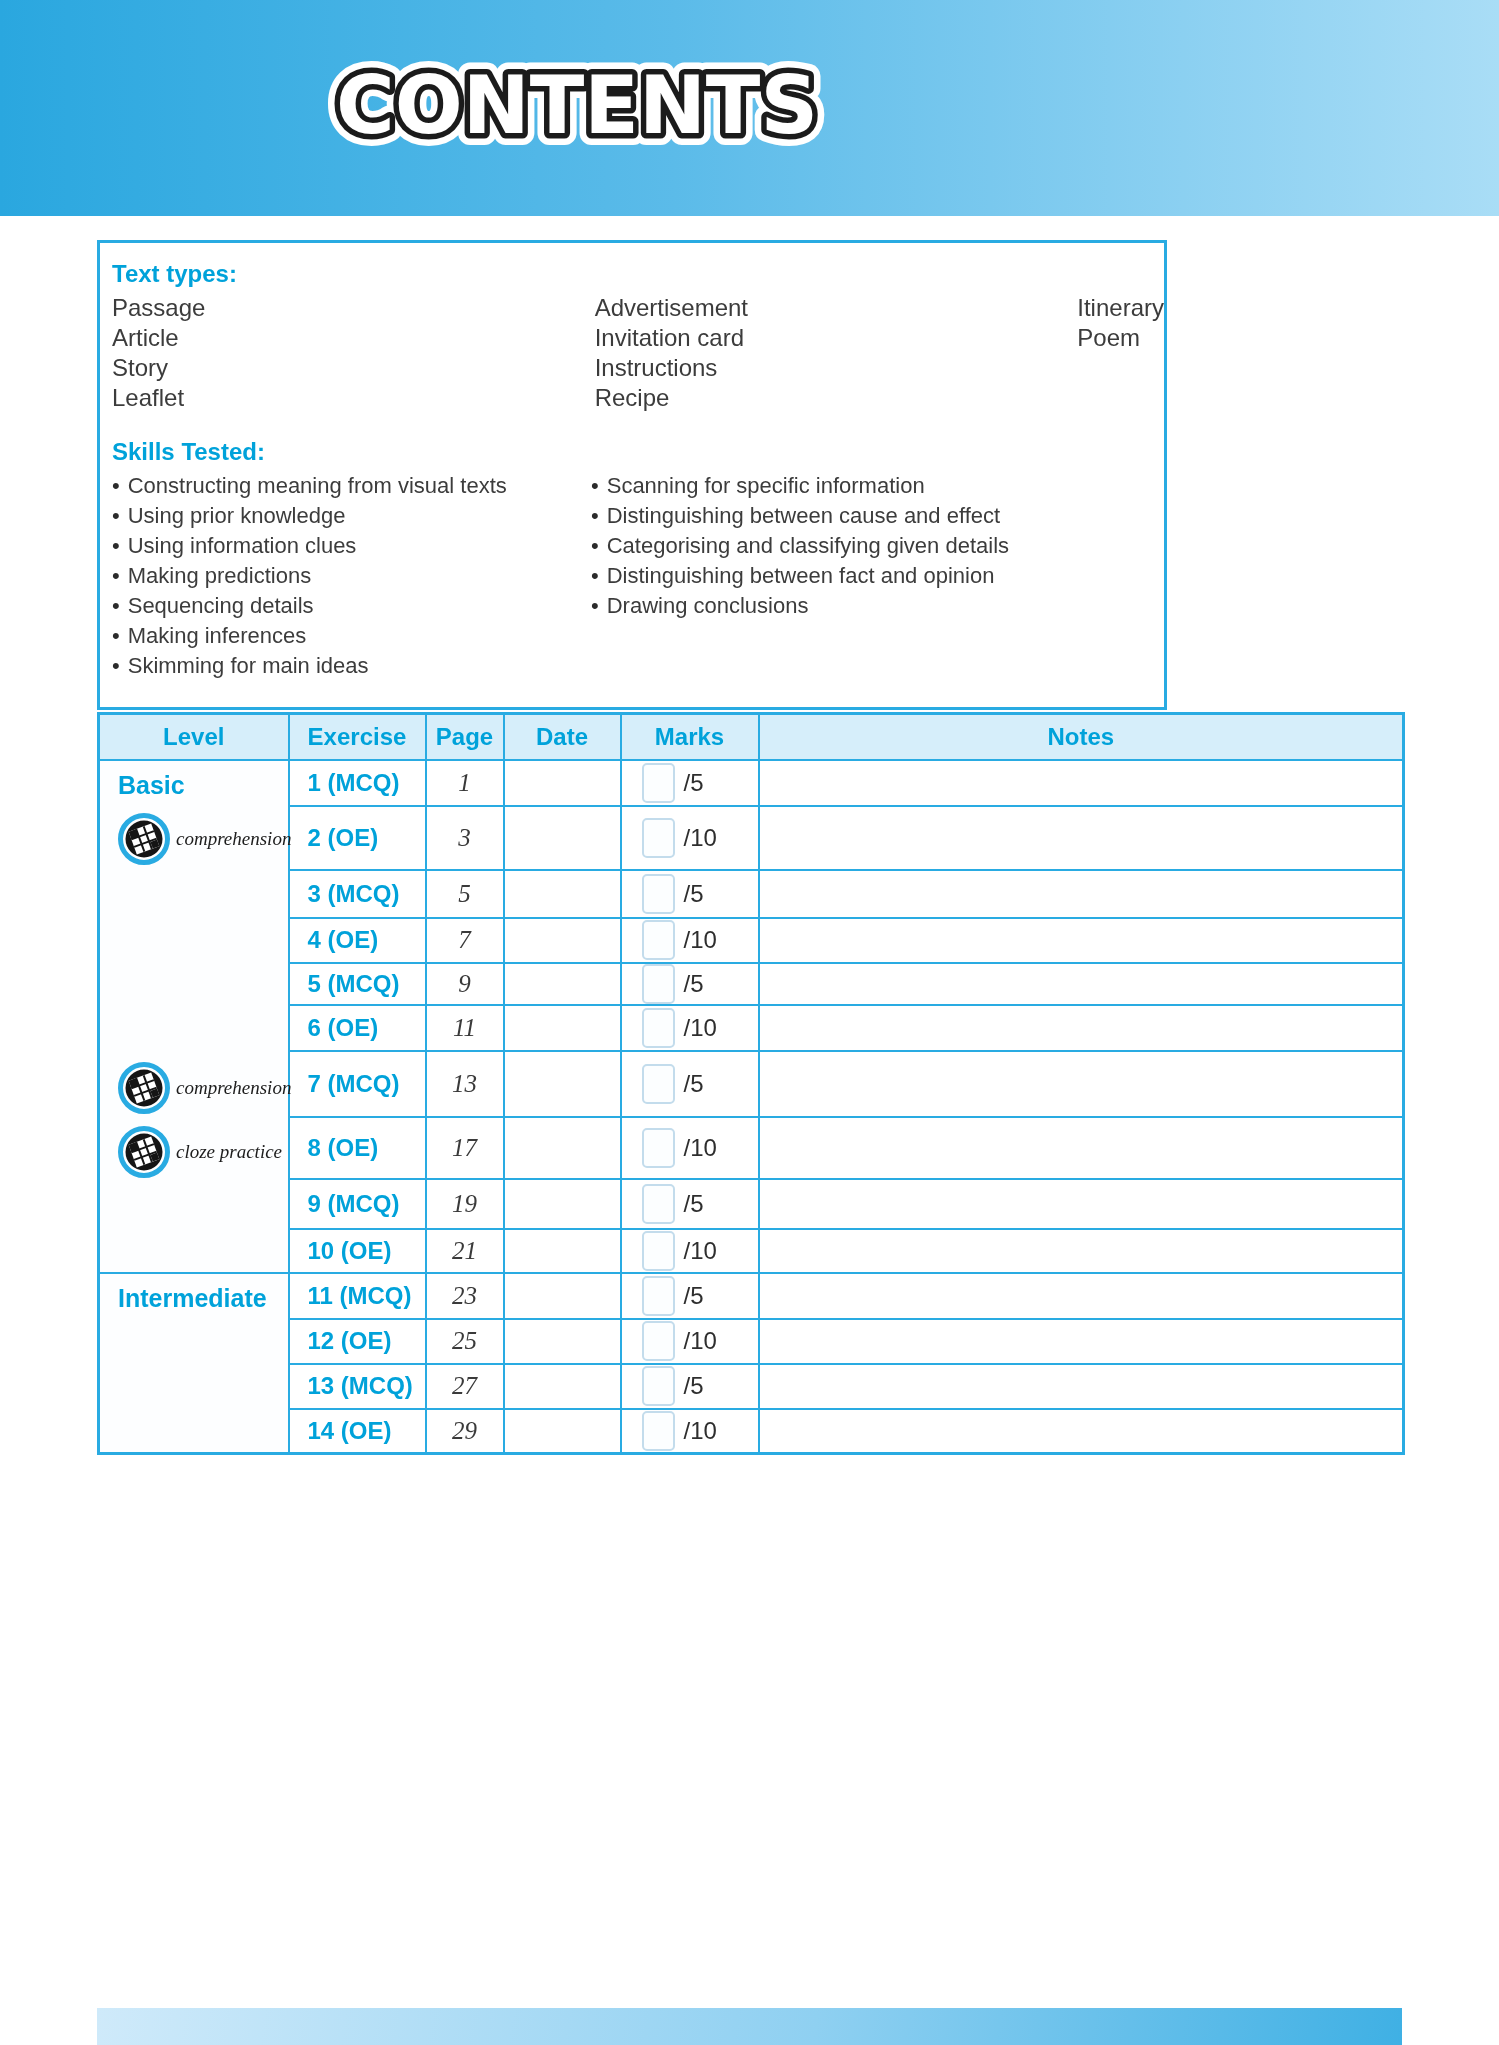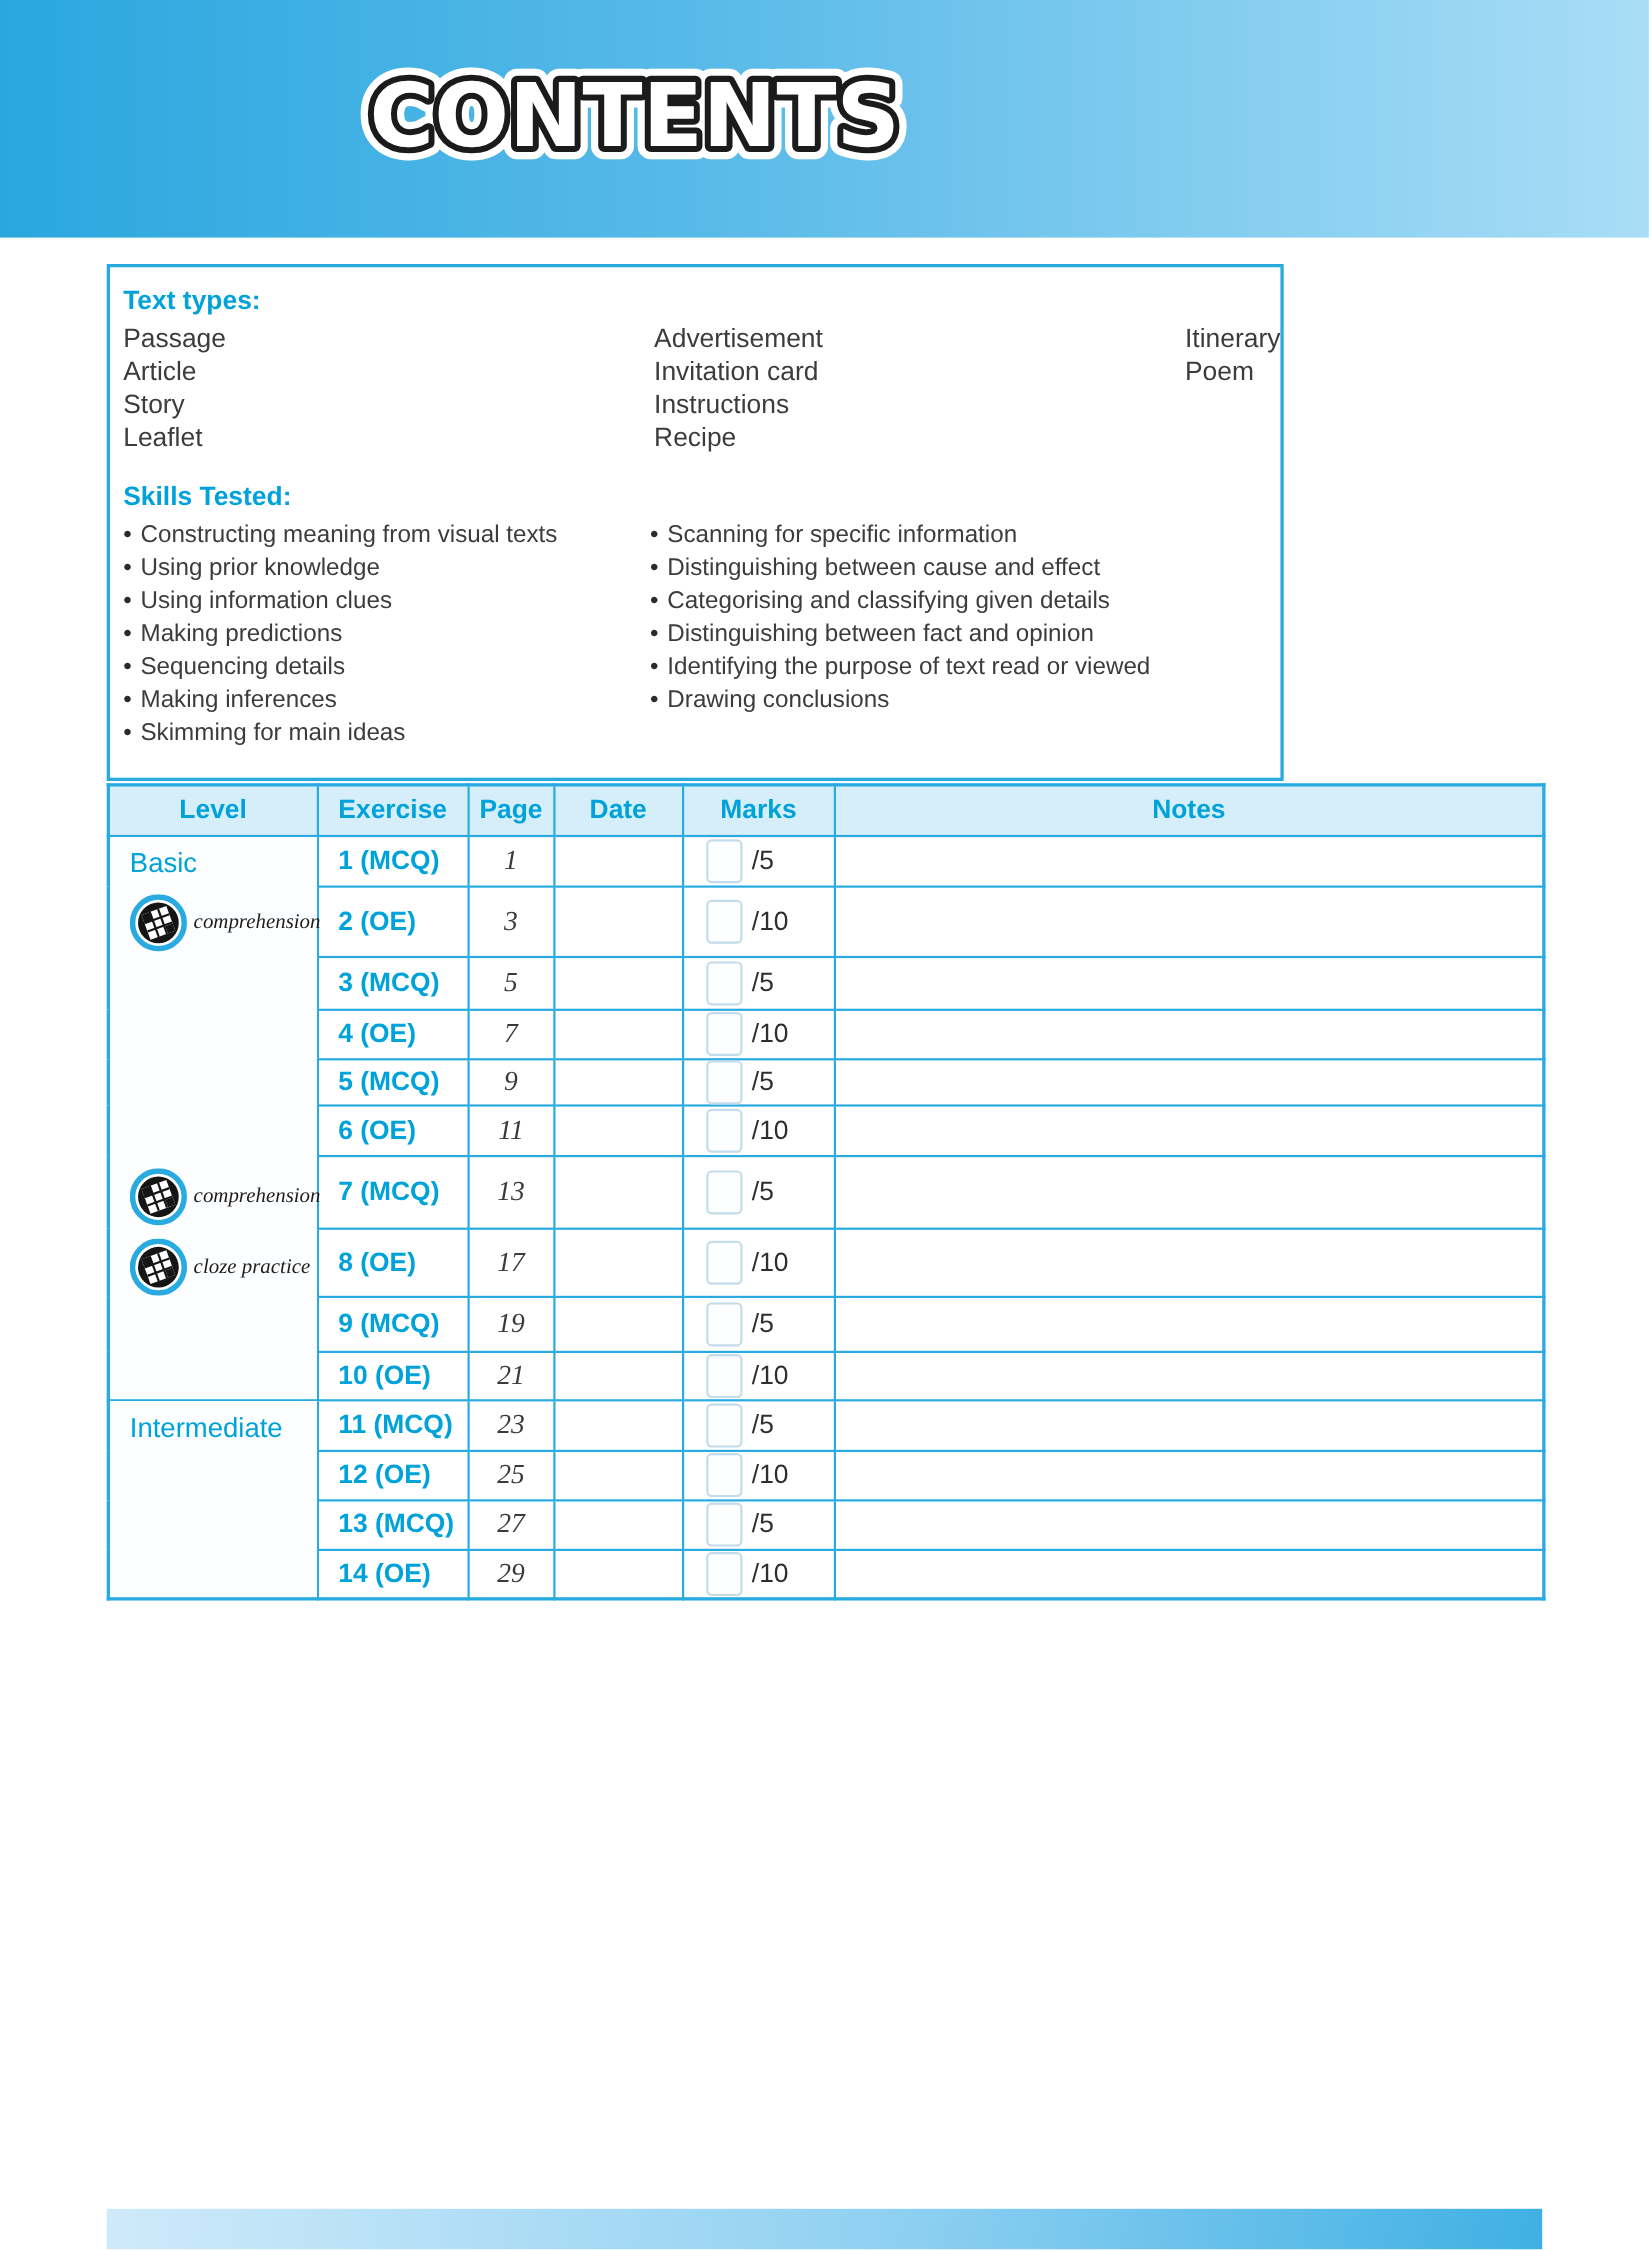--- a/index.html
+++ b/index.html
@@ -62,21 +62,21 @@
   }
   td.exercise-cell{
     color:var(--accent);font-weight:bold;font-size:24px;padding-left:18px;
   }
   td.page-cell{
     font-family:"Liberation Serif", serif;font-style:italic;
     font-size:25px;color:#3a3a3a;text-align:center;
   }
   td.level-cell{position:relative;vertical-align:top;background:#fdfeff;}
   .level-name{
-    color:var(--accent);font-weight:normal;font-size:25px;
+    color:var(--accent);font-weight:bold;font-size:25px;
     padding:10px 0 0 18px;
   }
   .icon-group{position:absolute;left:18px;display:flex;align-items:center;}
   .icon-label{
     font-family:"Liberation Serif", serif;font-style:italic;
     font-size:19px;color:#1d1d1d;margin-left:6px;white-space:nowrap;
   }
   td.marks-cell{padding-left:20px;}
   .marks-inner{display:flex;align-items:center;gap:9px;}
   .marks-box{
@@ -133,21 +133,20 @@
           <div class="st-item">Making predictions</div>
           <div class="st-item">Sequencing details</div>
           <div class="st-item">Making inferences</div>
           <div class="st-item">Skimming for main ideas</div>
         </div>
         <div class="st-col">
           <div class="st-item">Scanning for specific information</div>
           <div class="st-item">Distinguishing between cause and effect</div>
           <div class="st-item">Categorising and classifying given details</div>
           <div class="st-item">Distinguishing between fact and opinion</div>
-          <div class="st-item">Identifying the purpose of text read or viewed</div>
           <div class="st-item">Drawing conclusions</div>
         </div>
       </div>
   </div>
 
   <div class="contents-table-wrap">
     <table class="contents">
       <colgroup>
         <col style="width:190px">
           <col style="width:137px">

